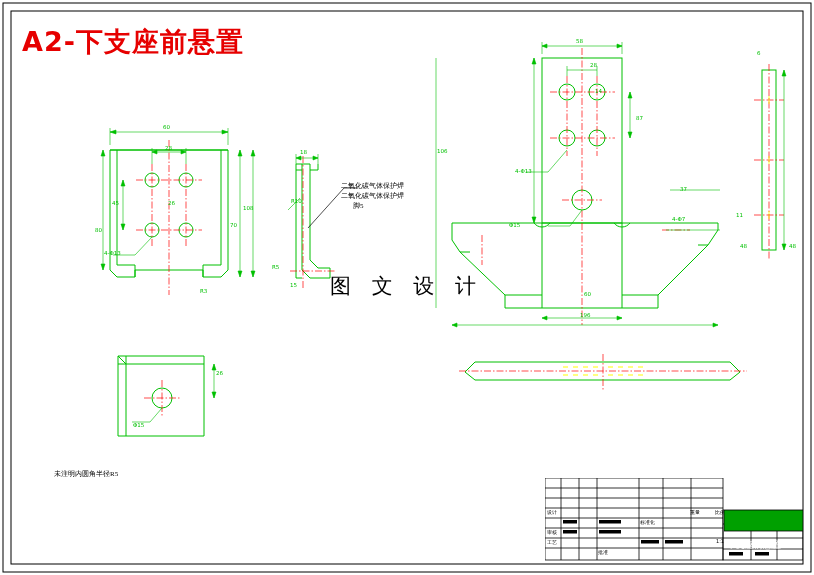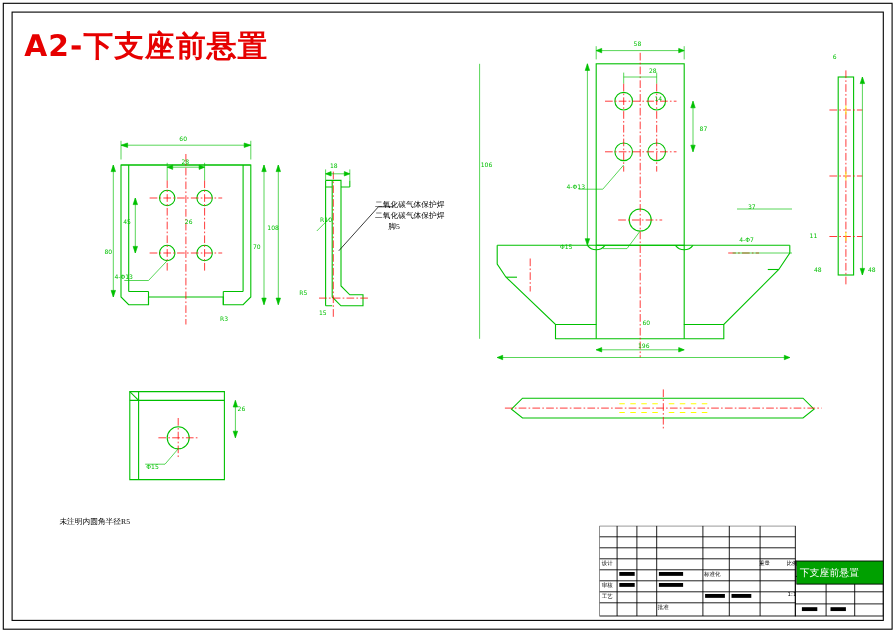--- a/index.html
+++ b/index.html
@@ -361,18 +361,19 @@
   <div class="tb-text" style="left:547px;top:539px;">工艺</div>
   <div class="tb-text" style="left:640px;top:519px;">标准化</div>
   <div class="tb-text" style="left:598px;top:549px;">批准</div>
   <div class="tb-text" style="left:690px;top:509px;">重量</div>
   <div class="tb-text" style="left:715px;top:509px;">比例</div>
   <div class="tb-text" style="left:716px;top:538px;">1:1</div>
 
   <svg class="abs" style="left:724px;top:510px;" width="79" height="22">
     <rect x="0" y="0" width="79" height="21" fill="#00a000" stroke="#000000" stroke-width="0.8"></rect>
   </svg>
-  <div class="tb-title" style="left:727px;top:515px;">下支座前悬置</div>
+  <div class="tb-title" style="left:727px;top:539px;">下支座前悬置</div>
 
   <div class="title-main">A2-下支座前悬置</div>
+  <div class="watermark">图 文 设 计</div>
   <div class="note-cn" style="left:54px;top:470px;">未注明内圆角半径R5</div>
 
 </div>
 
 </body></html>

